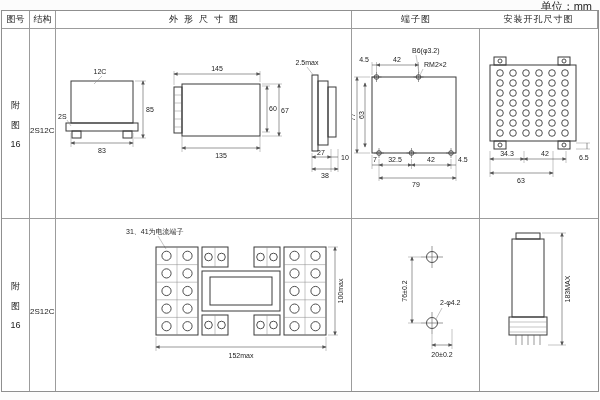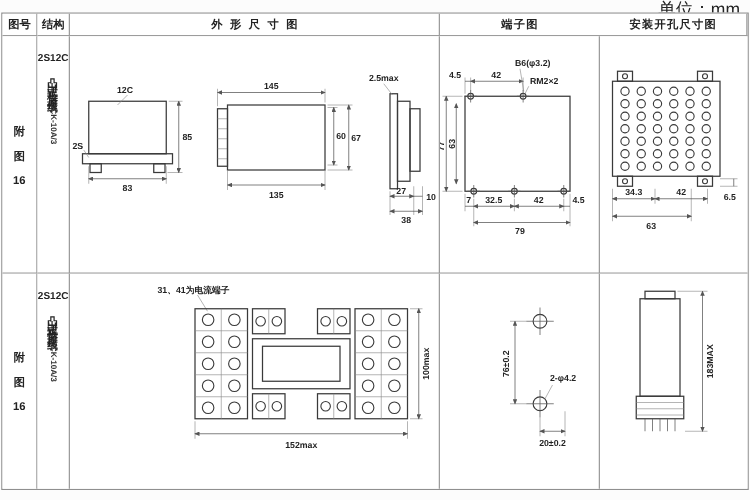--- a/index.html
+++ b/index.html
@@ -1,32 +1,32 @@
 <!DOCTYPE html>
 <html><head>
 <meta charset="utf-8">
 <style>
   html,body { margin:0; padding:0; background:#fff; }
   .page { position:relative; width:600px; height:400px; background:#fcfcfc;
           font-family:"Liberation Sans", sans-serif; color:#222; overflow:hidden; }
-  .unit { position:absolute; top:-1px; right:8px; font-size:14px; color:#222; }
+  .unit { position:absolute; top:-1px; right:8px; font-size:11px; color:#222; }
   .tbl { position:absolute; left:1px; top:10px; width:596px; height:380px;
          border:1px solid #8f8f8f; background:#fff;
          display:grid; grid-template-columns:28px 26px 296px 128px 1fr;
-         grid-template-rows:18px 190px 1fr;font-weight:bold; }
+         grid-template-rows:18px 190px 1fr; }
   .c { border-right:1px solid #9c9c9c; border-bottom:1px solid #9c9c9c;
        position:relative; overflow:hidden; background:#fff; }
   .lastcol { border-right:none; }
   .lastrow { border-bottom:none; }
   .hd { display:flex; align-items:center; justify-content:center; font-size:9px; }
   .hd-sp { letter-spacing:6px; text-indent:6px; }
   .hd-sp2 { letter-spacing:1px; }
   .figno { display:flex; flex-direction:column; align-items:center; justify-content:center;
            gap:7px; font-size:9px; }
-  .struct { display:flex; flex-direction:column; align-items:center; padding-top:13px; }
+  .struct { display:flex; flex-direction:row; align-items:center; padding-top:13px; }
   .model { font-size:8px; }
   .vdesc { writing-mode:vertical-lr; text-orientation:upright; letter-spacing:3px;
            margin-top:5px; font-size:8.5px; }
   .vcode { writing-mode:vertical-lr; margin-top:6px; font-size:6.5px; color:#333; }
   svg { display:block; }
   svg text { font-family:"Liberation Sans", sans-serif; font-size:7px; fill:#222; }
   .sh   { fill:none; stroke:#3a3a3a; stroke-width:1; }
   .dim  { stroke:#555; stroke-width:0.6; fill:none; }
   .ext  { stroke:#888; stroke-width:0.5; fill:none; }
   .term { fill:none; stroke:#3a3a3a; stroke-width:0.9; }

